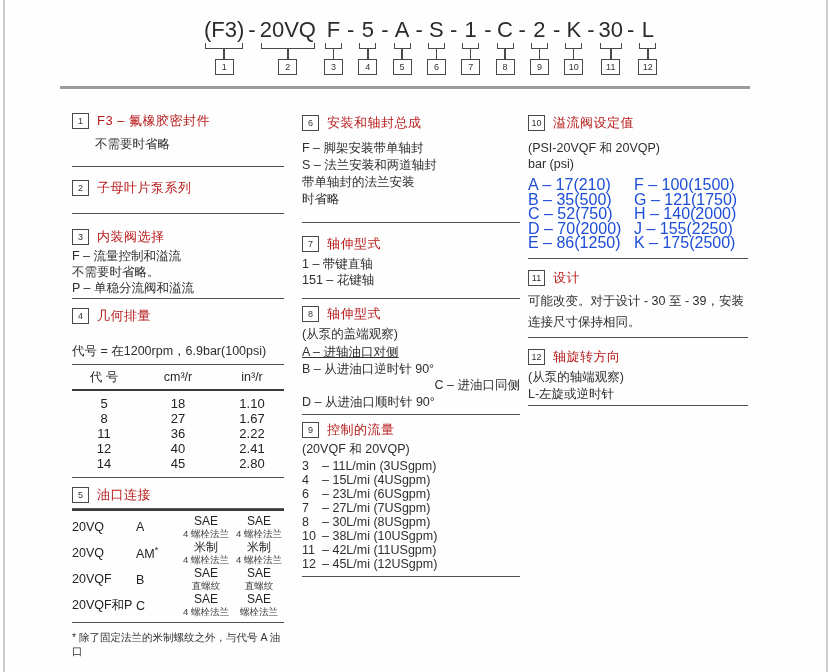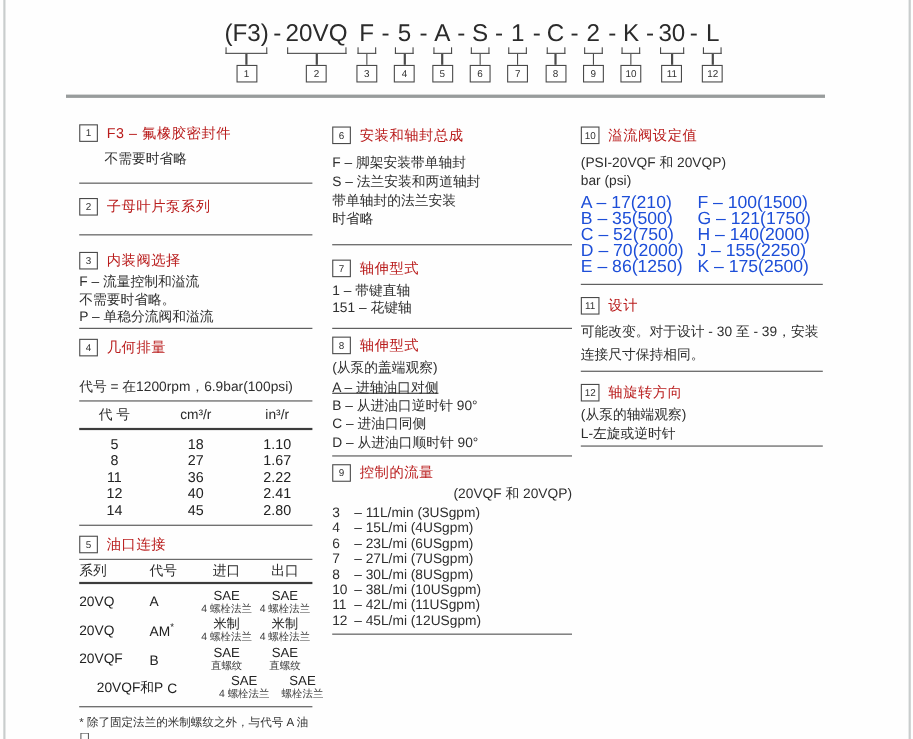--- a/index.html
+++ b/index.html
@@ -233,26 +233,20 @@
         </div>
       </div>
       <div class="rule"></div>
     </div>
 
     <div class="sec-head" style="margin-top:8px;">
       <span class="num-box">5</span>
       <span class="sec-title">油口连接</span>
     </div>
     <div class="rule thin" style="margin-top:4px;"></div>
-    <div class="t5head">
-      <div>系列</div>
-      <div>代号</div>
-      <div class="c">进口</div>
-      <div class="c">出口</div>
-    </div>
     <div class="rule thick"></div>
 
     <div class="t5row" style="height:27px;margin-top:2px;">
       <div class="t5-series">20VQ</div>
       <div class="t5-code"><span>A</span><sup></sup></div>
       <div class="port">
         <div class="p1">SAE</div>
         <div class="p2">4 螺栓法兰</div>
       </div>
       <div class="port">
@@ -277,21 +271,21 @@
       <div class="t5-code"><span>B</span><sup></sup></div>
       <div class="port">
         <div class="p1">SAE</div>
         <div class="p2">直螺纹</div>
       </div>
       <div class="port">
         <div class="p1">SAE</div>
         <div class="p2">直螺纹</div>
       </div>
     </div>
-    <div class="t5row" style="height:26px;margin-left:16px;">
+    <div class="t5row" style="height:26px;">
       <div class="t5-series">20VQF和P</div>
       <div class="t5-code"><span>C</span><sup></sup></div>
       <div class="port">
         <div class="p1">SAE</div>
         <div class="p2">4 螺栓法兰</div>
       </div>
       <div class="port">
         <div class="p1">SAE</div>
         <div class="p2">螺栓法兰</div>
       </div>
@@ -327,30 +321,30 @@
     <div class="rule" style="margin-top:10px;"></div>
 
     <div class="sec-head" style="margin-top:6px;">
       <span class="num-box">8</span>
       <span class="sec-title">轴伸型式</span>
     </div>
     <div class="line" style="margin-top:3px;">(从泵的盖端观察)</div>
     <div style="margin-top:2px;">
       <div class="line" style="line-height:16.5px;text-decoration:underline;">A – 进轴油口对侧</div>
       <div class="line" style="line-height:16.5px;">B – 从进油口逆时针 90°</div>
-      <div class="line" style="line-height:16.5px;">C – 进油口同侧</div>
+      <div class="line" style="line-height:16.5px;text-align:right;">C – 进油口同侧</div>
       <div class="line" style="line-height:16.5px;">D – 从进油口顺时针 90°</div>
     </div>
     <div class="rule" style="margin-top:4px;"></div>
 
     <div class="sec-head" style="margin-top:6px;">
       <span class="num-box">9</span>
       <span class="sec-title">控制的流量</span>
     </div>
-    <div class="line" style="margin-top:2px;text-align:right;">(20VQF 和 20VQP)</div>
+    <div class="line" style="margin-top:2px;">(20VQF 和 20VQP)</div>
     <div style="margin-top:2px;">
       <div class="flow">
           <span class="fn">3</span>
           <span>– 11L/min (3USgpm)</span>
         </div>
       <div class="flow">
           <span class="fn">4</span>
           <span>– 15L/mi (4USgpm)</span>
         </div>
       <div class="flow">

